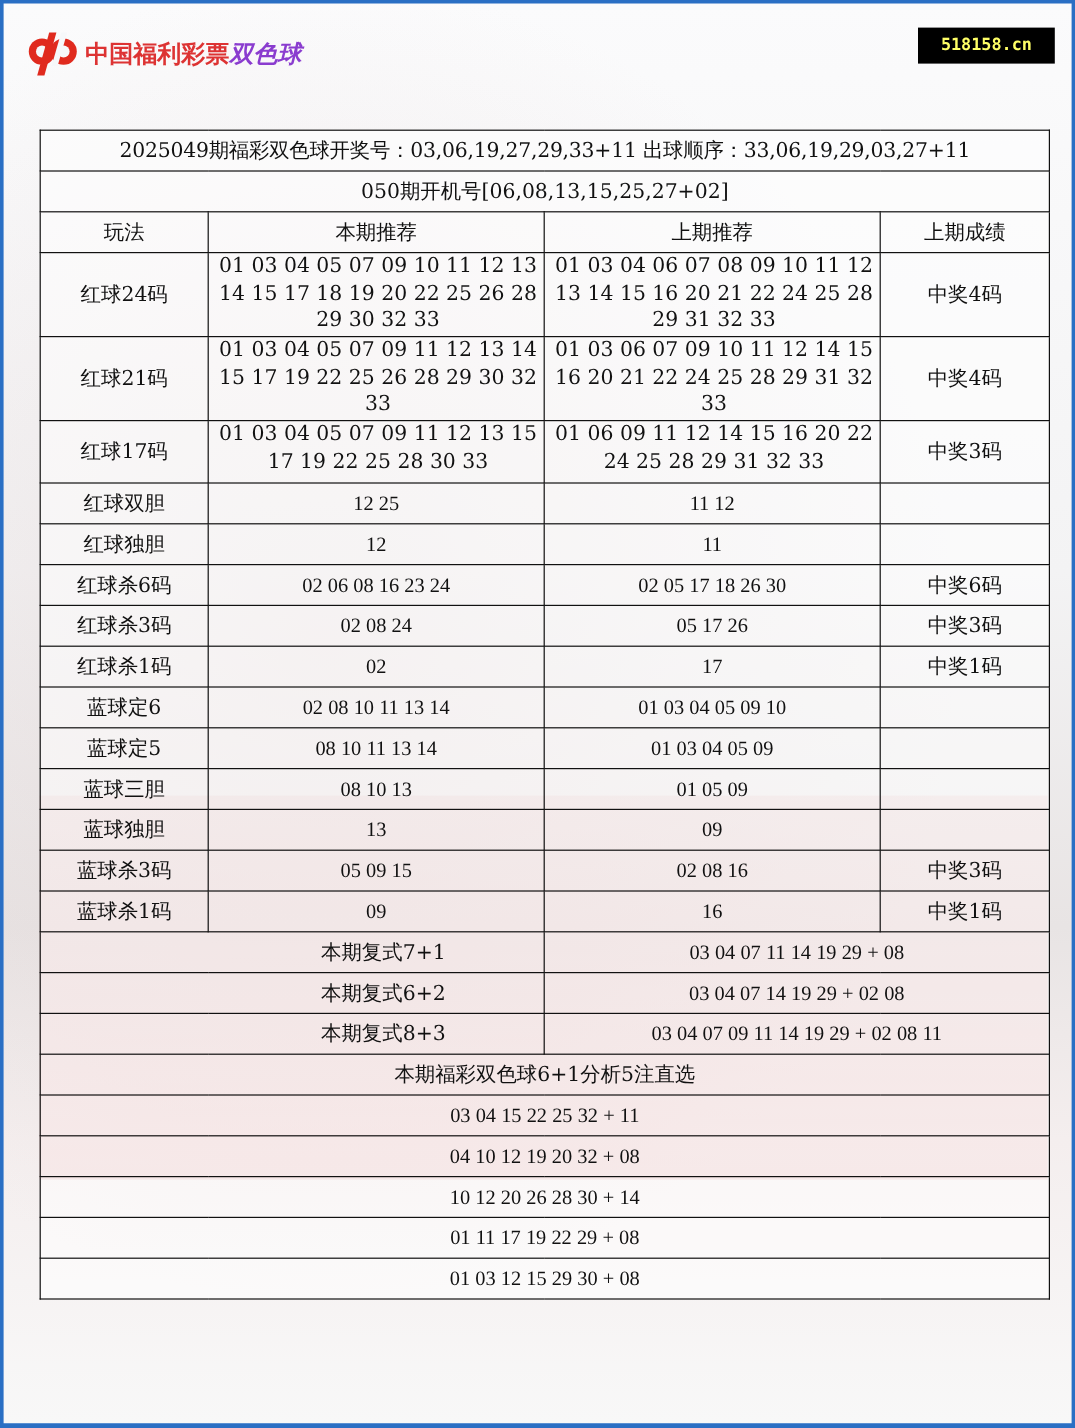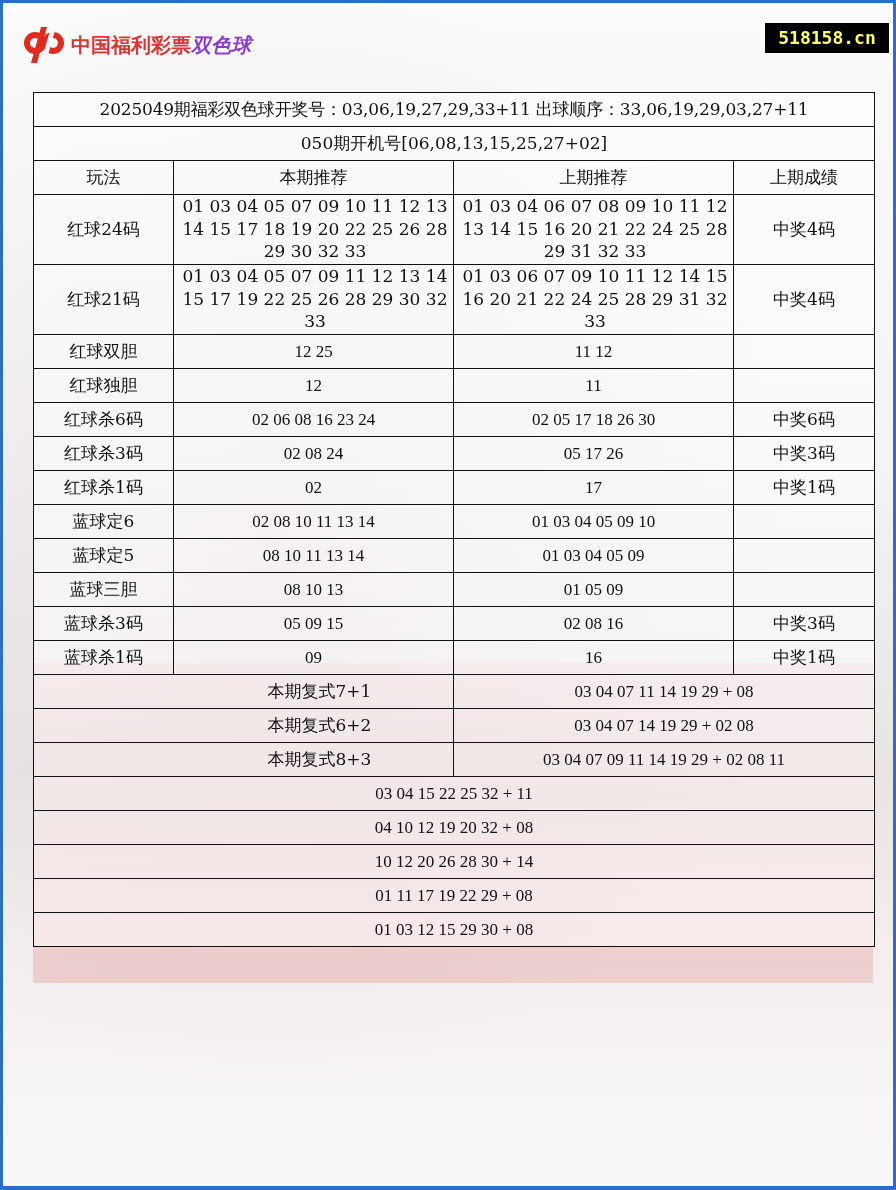--- a/index.html
+++ b/index.html
@@ -28,31 +28,31 @@
   }
   .logo-mark {
     width: 46px; height: 40px; position: relative;
   }
   .logo-text {
     font-family: "DejaVu Sans", sans-serif; font-weight: bold; font-size: 20px; color: #d33;
     letter-spacing: 0px;
   }
   .logo-text .ssq { color: #8a3ccf; font-style: italic; }
   .site-badge {
-    position: absolute; left: 762px; top: 20px; width: 124px; height: 30px;
+    position: absolute; left: 762px; top: 20px; width: 114px; height: 30px;
     background: #000; color: #ffff66; font-family: "DejaVu Sans Mono", monospace;
-    font-weight: bold; font-size: 18px; line-height: 30px; text-align: center;
+    font-weight: bold; font-size: 14px; line-height: 30px; text-align: center;
   }
   .page-title {
     position: absolute; left: 28px; top: 62px; width: 850px;
     font-family: "DejaVu Serif", serif; font-size: 33px; color: #8b0d0d;
     line-height: 40px; white-space: nowrap; letter-spacing: -0.5px;
   }
   table.main {
-    position: absolute; left: 30px; top: 89px; width: 841px;
+    position: absolute; left: 30px; top: 105px; width: 841px;
     border-collapse: collapse; table-layout: fixed;
     font-family: "DejaVu Serif", serif; color: #111;
   }
   table.main td {
     border: 1.5px solid #111; text-align: center; vertical-align: middle;
     font-size: 17px; padding: 0; background: rgba(255,255,255,0.55);
   }
   .row35 td { height: 33px; }
   .numblock { text-align: left; font-size: 18px; line-height: 22.5px; padding: 0 0 0 3px !important; white-space: normal; word-spacing: 0px; }
   .numblock.top { vertical-align: top !important; }
@@ -112,20 +112,26 @@
         <td class="numblock top">01 03 04 05 07 09 10 11 12 13 14 15 17 18 19 20 22 25 26 28 29 30 32 33</td>
         <td class="numblock top">01 03 04 06 07 08 09 10 11 12 13 14 15 16 20 21 22 24 25 28 29 31 32 33</td>
         <td>中奖4码</td>
       </tr>
       <tr style="height:70px">
         <td>红球21码</td>
         <td class="numblock top">01 03 04 05 07 09 11 12 13 14 15 17 19 22 25 26 28 29 30 32 33</td>
         <td class="numblock top">01 03 06 07 09 10 11 12 14 15 16 20 21 22 24 25 28 29 31 32 33</td>
         <td>中奖4码</td>
       </tr>
+      <tr style="height:52px">
+        <td>红球17码</td>
+        <td class="numblock top">01 03 04 05 07 09 11 12 13 15 17 19 22 25 28 30 33</td>
+        <td class="numblock top">01 06 09 11 12 14 15 16 20 22 24 25 28 29 31 32 33</td>
+        <td>中奖3码</td>
+      </tr>
 
       <tr class="row35">
         <td>红球双胆</td>
         <td class="compact">12 25</td>
         <td class="compact">11 12</td>
         <td></td>
       </tr>
       <tr class="row35">
         <td>红球独胆</td>
         <td class="compact">12</td>
@@ -162,20 +168,26 @@
         <td class="compact">01 03 04 05 09</td>
         <td></td>
       </tr>
       <tr class="row35">
         <td>蓝球三胆</td>
         <td class="compact">08 10 13</td>
         <td class="compact">01 05 09</td>
         <td></td>
       </tr>
       <tr class="row35">
+        <td>蓝球独胆</td>
+        <td class="compact">13</td>
+        <td class="compact">09</td>
+        <td></td>
+      </tr>
+      <tr class="row35">
         <td>蓝球杀3码</td>
         <td class="compact">05 09 15</td>
         <td class="compact">02 08 16</td>
         <td>中奖3码</td>
       </tr>
       <tr class="row35">
         <td>蓝球杀1码</td>
         <td class="compact">09</td>
         <td class="compact">16</td>
         <td>中奖1码</td>
@@ -188,20 +200,23 @@
       <tr class="row35">
         <td colspan="2" class="fx-label">本期复式6+2</td>
         <td colspan="2" class="compact">03 04 07 14 19 29 + 02 08</td>
       </tr>
       <tr class="row35">
         <td colspan="2" class="fx-label">本期复式8+3</td>
         <td colspan="2" class="compact">03 04 07 09 11 14 19 29 + 02 08 11</td>
       </tr>
 
       <tr class="row35">
+        <td colspan="4">本期福彩双色球6+1分析5注直选</td>
+      </tr>
+      <tr class="row35">
           <td colspan="4" class="compact">03 04 15 22 25 32 + 11</td>
         </tr>
       <tr class="row35">
           <td colspan="4" class="compact">04 10 12 19 20 32 + 08</td>
         </tr>
       <tr class="row35">
           <td colspan="4" class="compact">10 12 20 26 28 30 + 14</td>
         </tr>
       <tr class="row35">
           <td colspan="4" class="compact">01 11 17 19 22 29 + 08</td>

